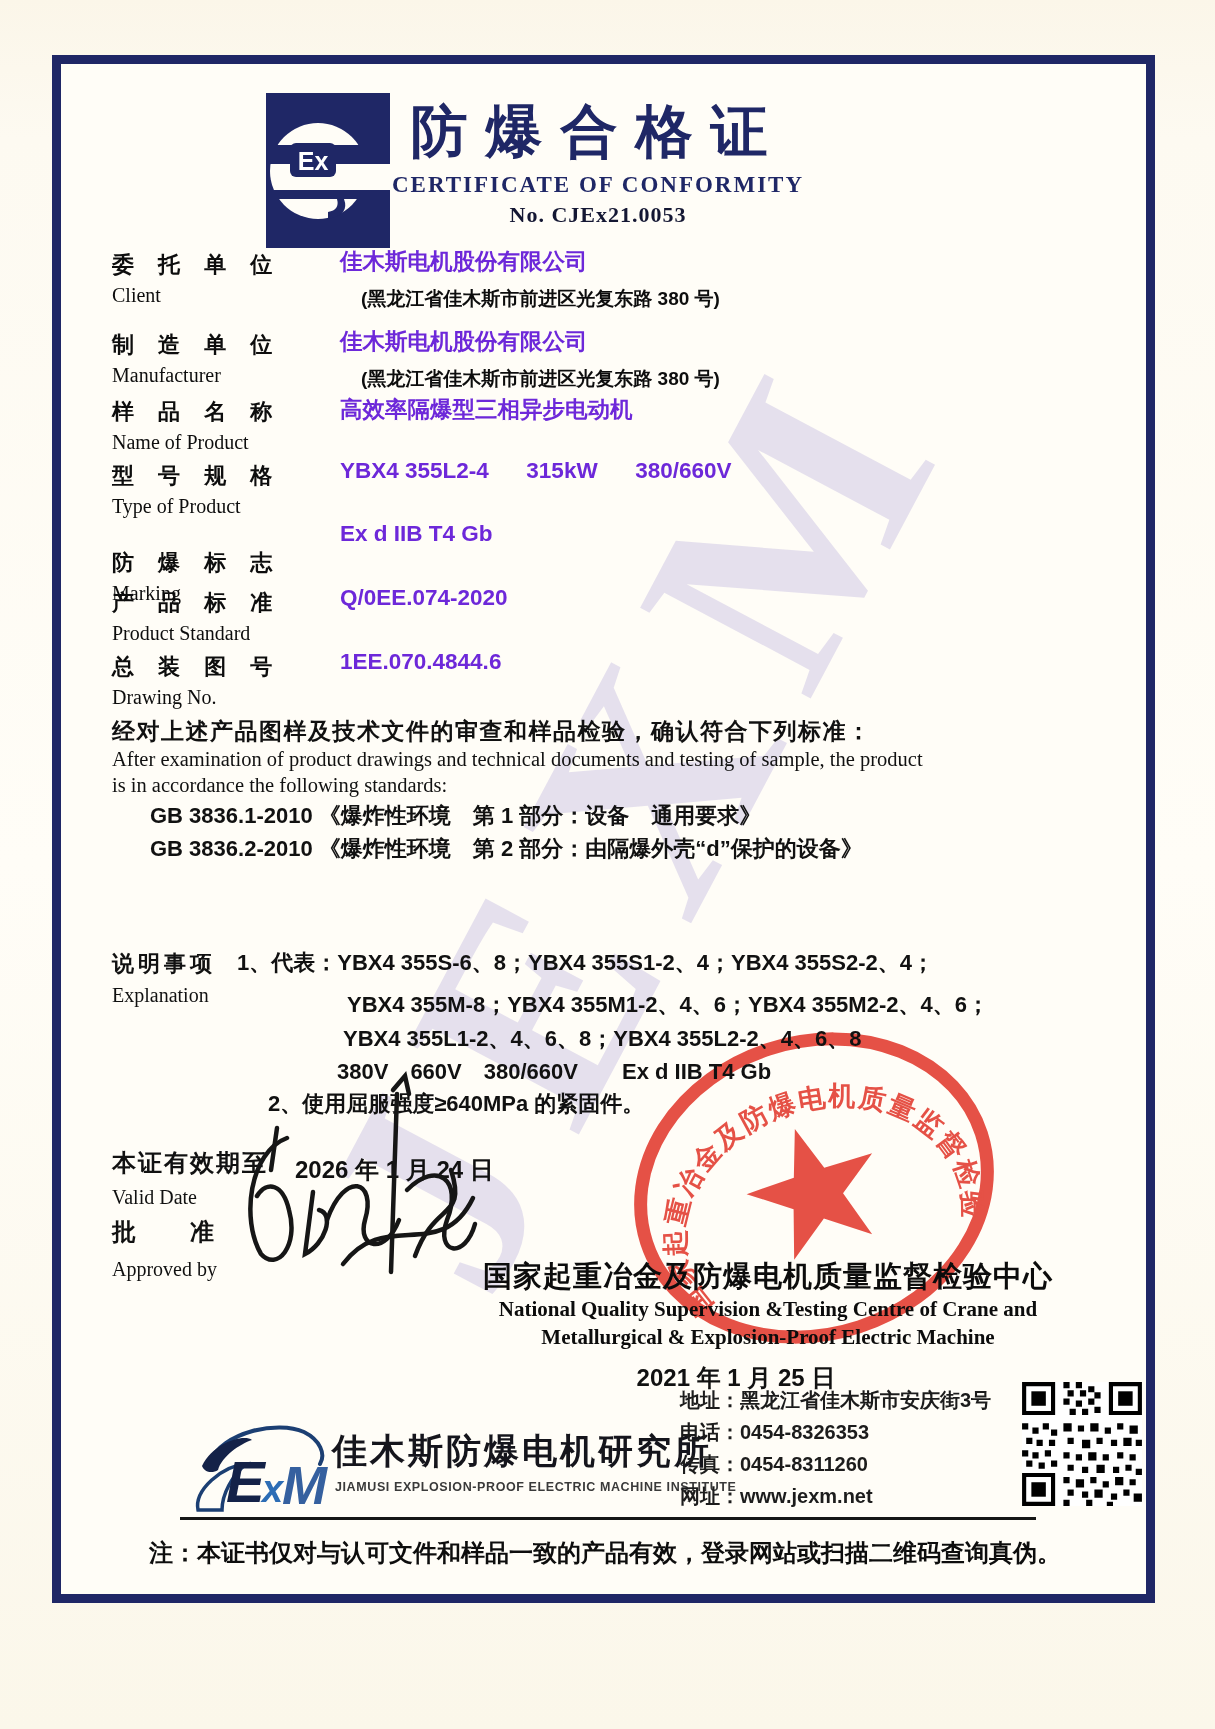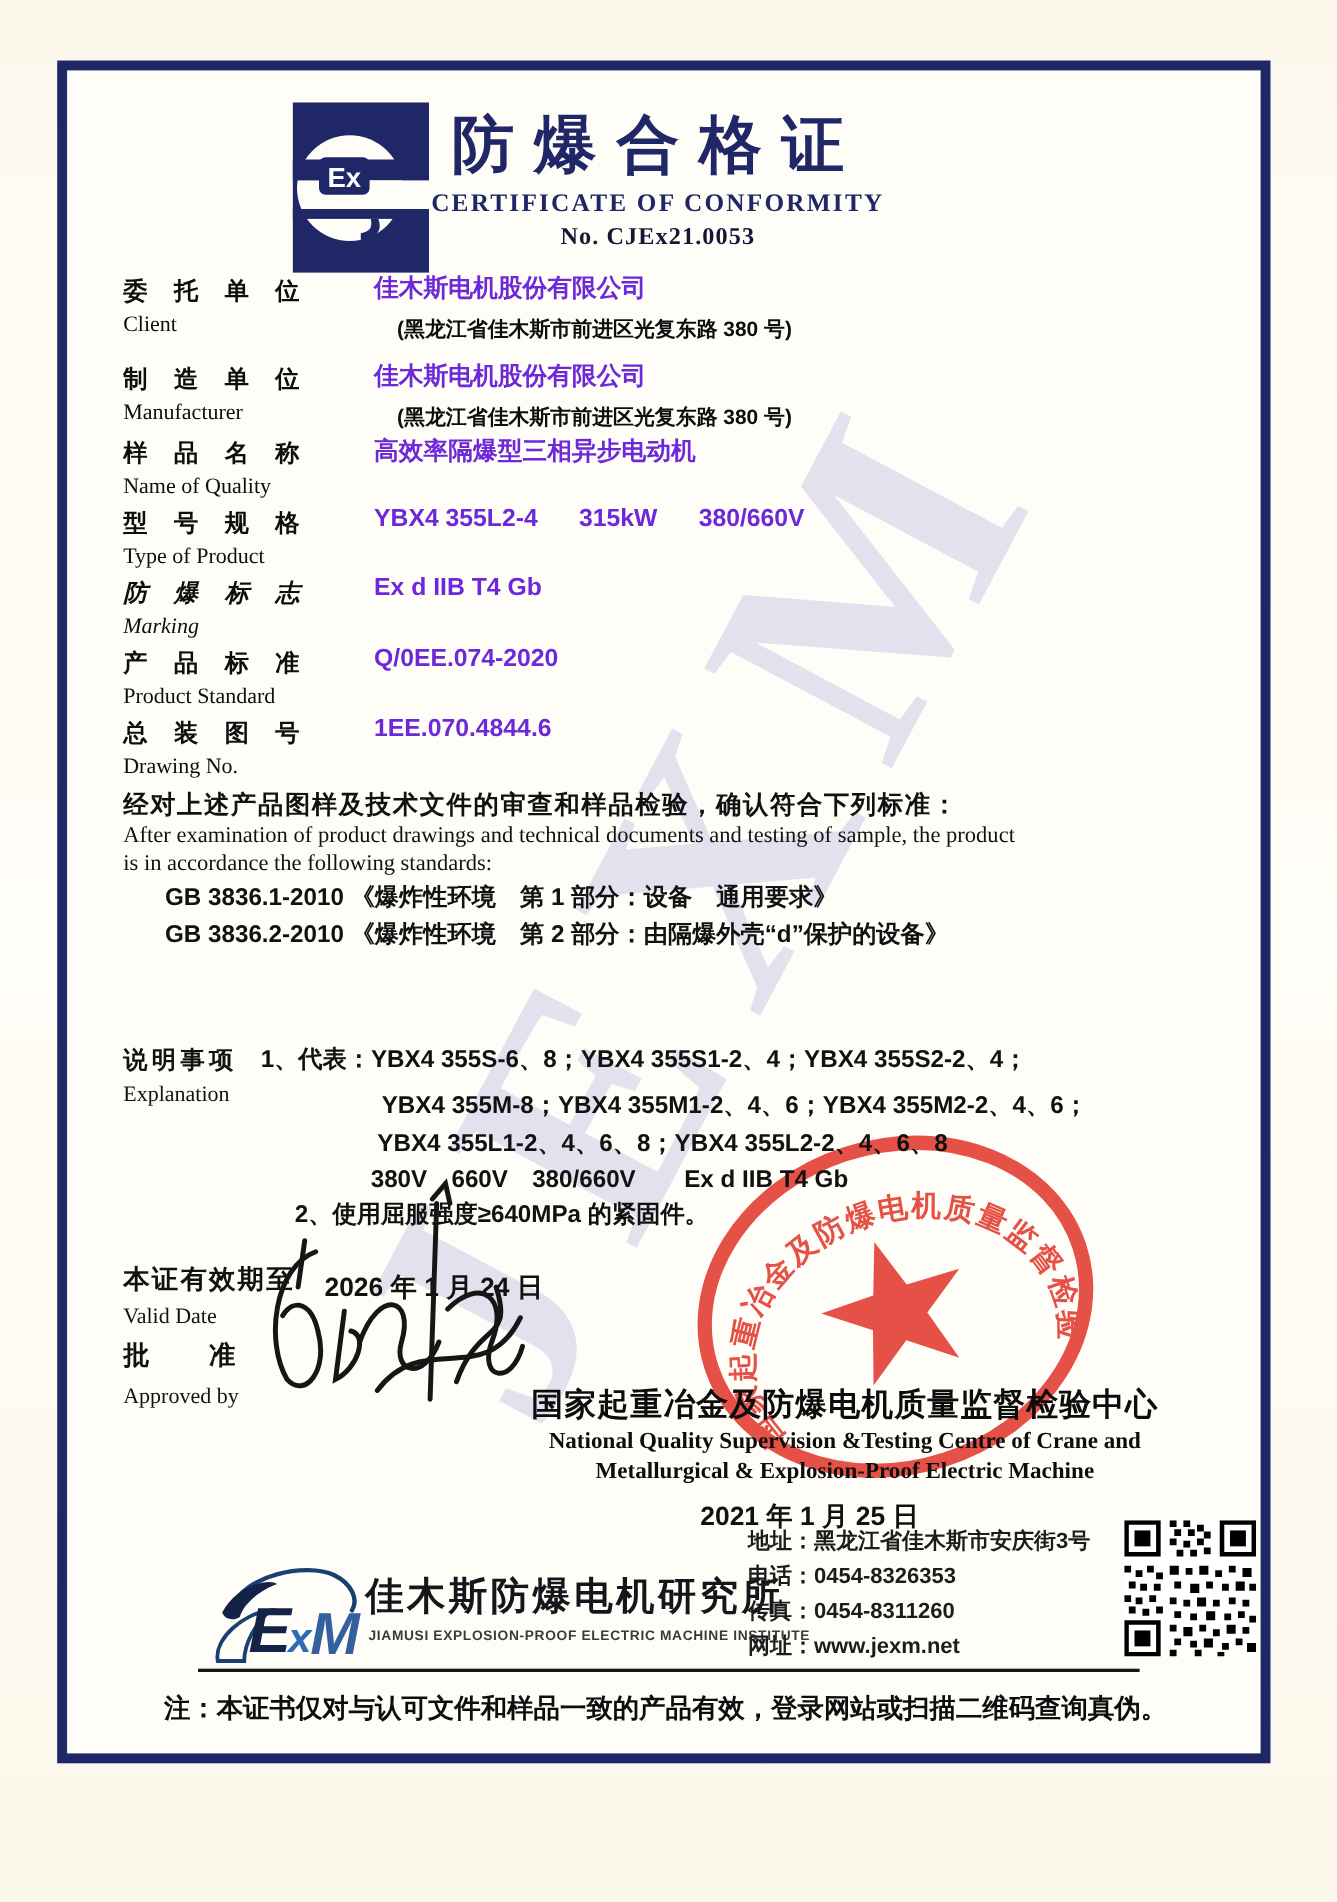--- a/index.html
+++ b/index.html
@@ -85,35 +85,35 @@
   <div class="cn">制 造 单 位</div>
   <div class="en">Manufacturer</div>
 </div>
 <div class="abs z4 fvalue" style="top:326px;">
   <div class="v">佳木斯电机股份有限公司</div>
   <div class="s">(黑龙江省佳木斯市前进区光复东路 380 号)</div>
 </div>
 
 <div class="abs z4 flabel" style="top:397px;">
   <div class="cn">样 品 名 称</div>
-  <div class="en">Name of Quality</div>
+  <div class="en">Name of Product</div>
 </div>
 <div class="abs z4 fvalue" style="top:394px;">
   <div class="v">高效率隔爆型三相异步电动机</div>
 </div>
 
 <div class="abs z4 flabel" style="top:461px;">
   <div class="cn">型 号 规 格</div>
   <div class="en">Type of Product</div>
 </div>
 <div class="abs z4 fvalue" style="top:458px;">
   <div class="v">YBX4 355L2-4      315kW      380/660V</div>
 </div>
 
-<div class="abs z4 flabel" style="top:524px;font-style:italic;">
+<div class="abs z4 flabel" style="top:548px;">
   <div class="cn">防 爆 标 志</div>
   <div class="en">Marking</div>
 </div>
 <div class="abs z4 fvalue" style="top:521px;">
   <div class="v">Ex d IIB T4 Gb</div>
 </div>
 
 <div class="abs z4 flabel" style="top:588px;">
   <div class="cn">产 品 标 准</div>
   <div class="en">Product Standard</div>

